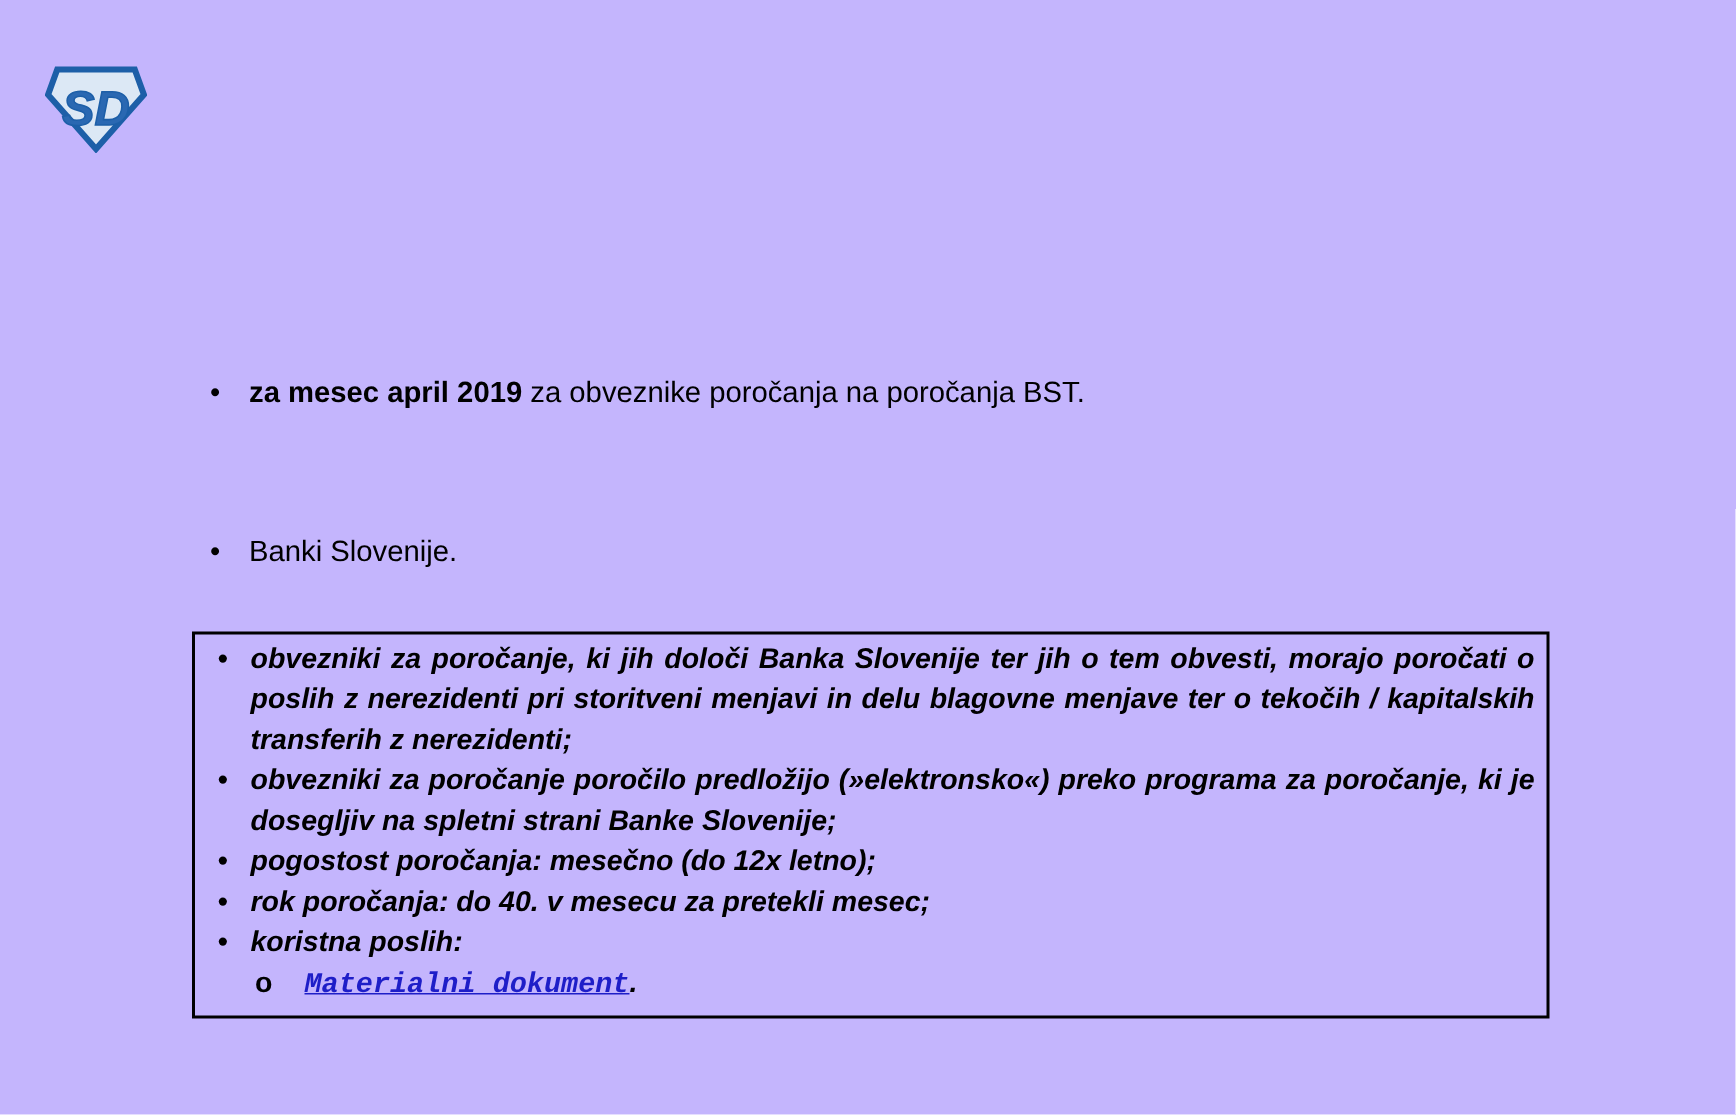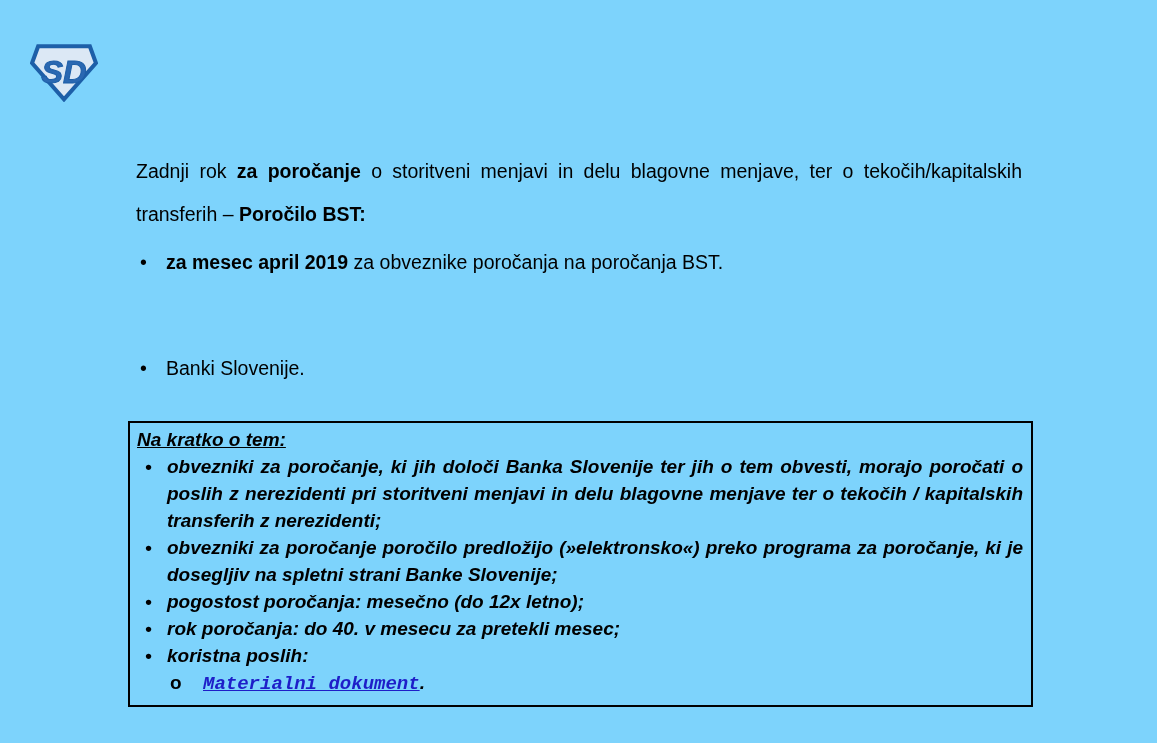--- a/index.html
+++ b/index.html
@@ -1,20 +1,20 @@
 <!DOCTYPE html>
 <html><head>
 <meta charset="utf-8">
 <style>
   html, body { margin: 0; padding: 0; background: #ffffff; }
   .page {
     position: relative;
     width: 1157px;
     height: 743px;
-    background: #7dd3fc;
+    background: #c4b5fd;
     font-family: "Liberation Sans", sans-serif;
     color: #000000;
     overflow: hidden;
   }
 
   .logo { position: absolute; left: 30px; top: 43px; width: 68px; height: 59px; }
   .logo svg { display: block; width: 100%; height: 100%; }
 
   .intro {
     position: absolute;
@@ -86,35 +86,33 @@
 
 <div class="page">
 
   <div class="logo">
     <svg viewBox="0 0 100 88" preserveAspectRatio="none">
       <path d="M12 5 L88 5 L97 30 L50 84 L3 30 Z" fill="#dce8f5" stroke="#1d5fa8" stroke-width="6" stroke-linejoin="miter"></path>
       <text x="50" y="60" text-anchor="middle" font-size="48" font-family="Liberation Sans, sans-serif" font-weight="bold" font-style="italic" fill="#2a68b2" stroke="#1d5fa8" stroke-width="1.5">SD</text>
     </svg>
   </div>
 
-  <p class="intro"><span>Zadnji rok </span><strong>za poročanje</strong><span> o storitveni menjavi in delu blagovne menjave, ter o tekočih/kapitalskih transferih – </span><strong>Poročilo BST:</strong></p>
 
   <div class="bullet-row deadline">
     <span class="marker">•</span>
     <div class="bullet-text"><strong>za mesec april 2019</strong><span> za obveznike poročanja na poročanja BST.</span></div>
   </div>
 
 
   <div class="bullet-row banki">
     <span class="marker">•</span>
     <div class="bullet-text">Banki Slovenije.</div>
   </div>
 
   <div class="info-box">
-    <div class="box-heading"><span>Na kratko o tem:</span></div>
 
     <div class="box-item">
       <span class="marker2">•</span>
       <div class="item-text">obvezniki za poročanje, ki jih določi Banka Slovenije ter jih o tem obvesti, morajo poročati o poslih z nerezidenti pri storitveni menjavi in delu blagovne menjave ter o tekočih / kapitalskih transferih z nerezidenti;</div>
     </div>
 
     <div class="box-item">
       <span class="marker2">•</span>
       <div class="item-text">obvezniki za poročanje poročilo predložijo (»elektronsko«) preko programa za poročanje, ki je dosegljiv na spletni strani Banke Slovenije;</div>
     </div>

